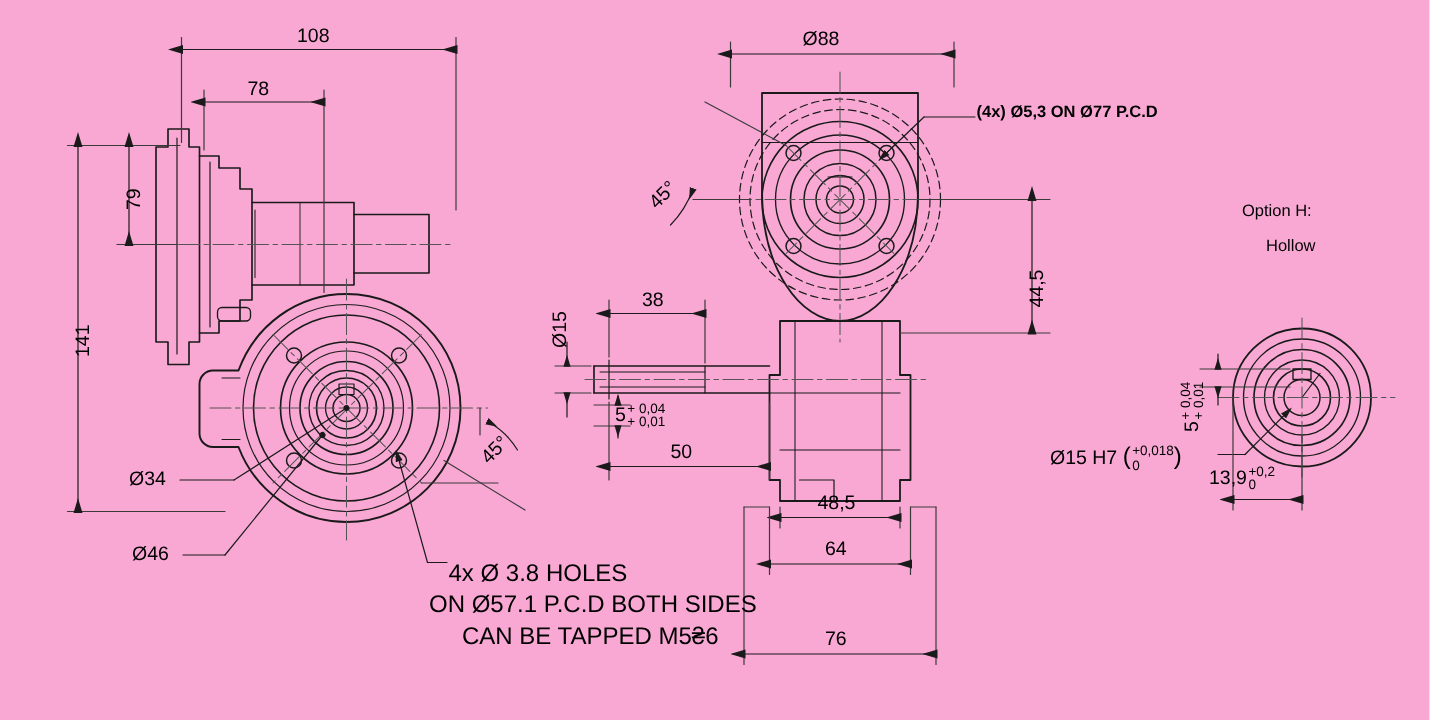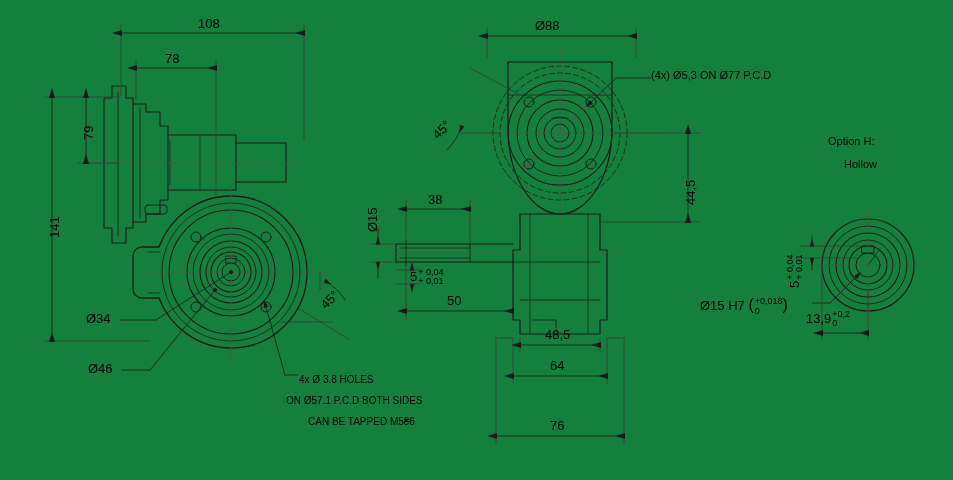--- a/index.html
+++ b/index.html
@@ -4,21 +4,21 @@
 <style>
   html, body {
     margin: 0;
     padding: 0;
     background: #ffffff;
   }
   #sheet {
     position: relative;
     width: 953px;
     height: 480px;
-    background: #15803d;
+    background: #f9a8d4;
     font-family: "Liberation Sans", sans-serif;
     color: #000000;
     overflow: hidden;
   }
   svg.draw {
     position: absolute;
     left: 0;
     top: 0;
     width: 953px;
     height: 480px;
@@ -28,21 +28,21 @@
     font-family: "Liberation Sans", sans-serif;
     font-size: 13px;
     color: #000000;
     white-space: nowrap;
     line-height: 1.15;
   }
   .lbl.small {
     font-size: 11px;
   }
   .lbl.tiny {
-    font-size: 10px;
+    font-size: 16px;
   }
   .lbl.big {
     font-size: 11px;
   }
   .lbl.rot90 {
     transform: rotate(-90deg);
     transform-origin: 0 0;
   }
   .lbl.rot45 {
     transform: rotate(-45deg);
@@ -305,21 +305,21 @@
   <div class="lbl rot90" style="left:48px; top:238px;">141</div>
   <div class="lbl" style="left:86px; top:312px;">Ø34</div>
   <div class="lbl" style="left:88px; top:362px;">Ø46</div>
   <div class="lbl rot45" style="left:318px; top:302px;">45°</div>
 
   <div class="lbl tiny" style="left:299px; top:374px;">4x Ø 3.8 HOLES</div>
   <div class="lbl tiny" style="left:286px; top:395px;">ON Ø57.1 P.C.D BOTH SIDES</div>
   <div class="lbl tiny" style="left:270px; top:416px;margin-left:38px;">CAN BE TAPPED M5₴6</div>
 
   <div class="lbl" style="left:535px; top:19px;">Ø88</div>
-  <div class="lbl small" style="left:651px; top:69px;">(4x) Ø5,3 ON Ø77 P.C.D</div>
+  <div class="lbl small" style="left:651px; top:69px;font-weight:bold;">(4x) Ø5,3 ON Ø77 P.C.D</div>
   <div class="lbl rot45" style="left:430px; top:132px;">45°</div>
   <div class="lbl rot90" style="left:684px; top:205px;">44,5</div>
   <div class="lbl rot90" style="left:366px; top:232px;">Ø15</div>
   <div class="lbl" style="left:428px; top:193px;">38</div>
 
   <div class="lbl" style="left:410px; top:268px;">
     <span>5</span><span class="frac"><span>+ 0,04</span><span>+ 0,01</span></span>
   </div>
 
   <div class="lbl" style="left:447px; top:294px;">50</div>

